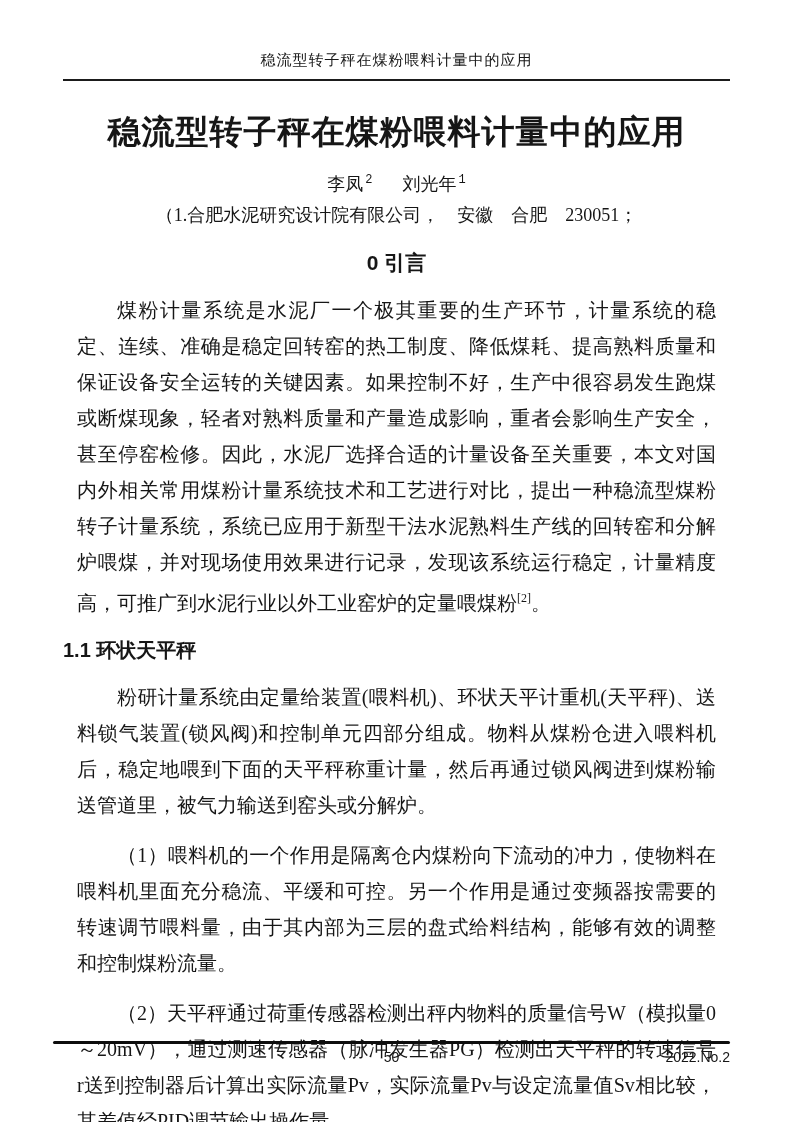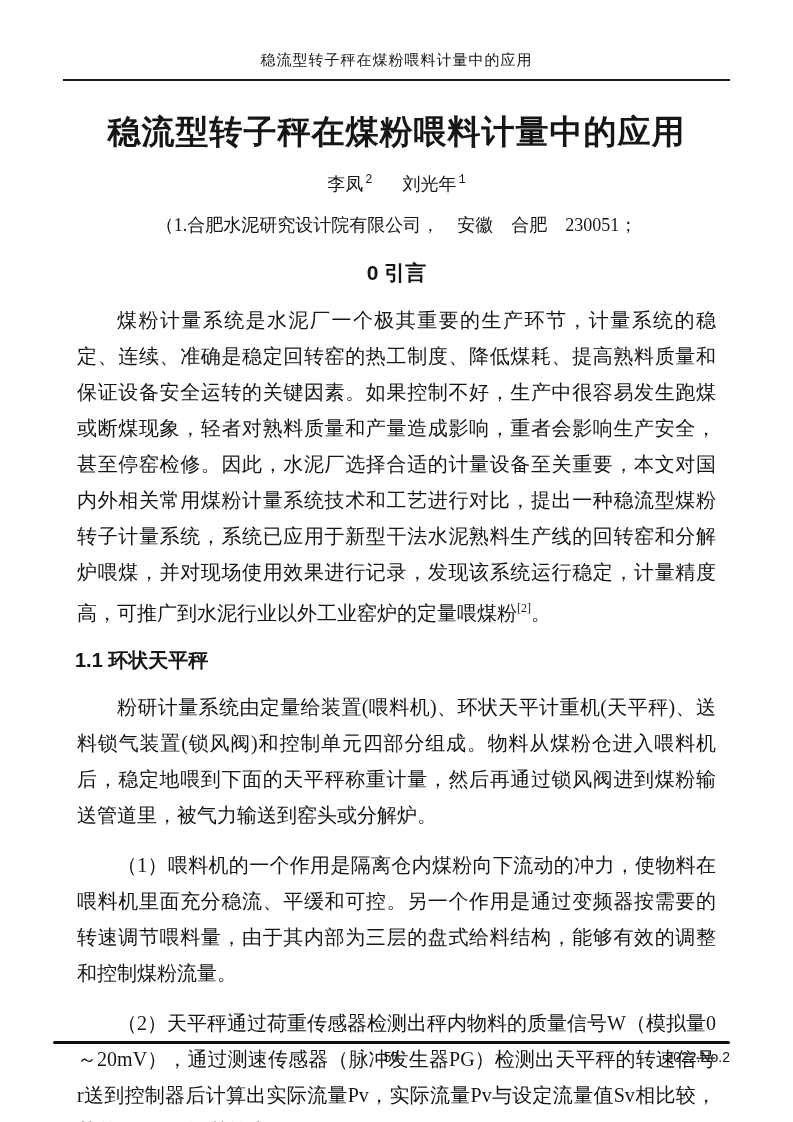--- a/index.html
+++ b/index.html
@@ -53,38 +53,38 @@
     line-height: 26px;
   }
   .author { white-space: nowrap; }
   .author + .author { margin-left: 30px; }
   .author sup {
     font-size: 12px;
     vertical-align: super;
     margin-left: 2px;
   }
   .affiliations {
-    margin-top: 12px;
+    margin-top: 2px;
     text-align: center;
     font-family: "Liberation Serif", serif;
     font-size: 18px;
     line-height: 30px;
   }
 
   
   .sec-heading {
     margin: 18px 0 4px 0;
     font-family: "Liberation Sans", sans-serif;
     font-weight: bold;
     font-size: 21px;
     line-height: 30px;
     text-align: center;
   }
   .subsec-heading {
-    margin: 2px 12px;
+    margin: 2px 0;
     font-family: "Liberation Sans", sans-serif;
     font-weight: bold;
     font-size: 20px;
     line-height: 30px;
     text-align: left;
   }
 
   
   .body-para {
     margin: 14px;

